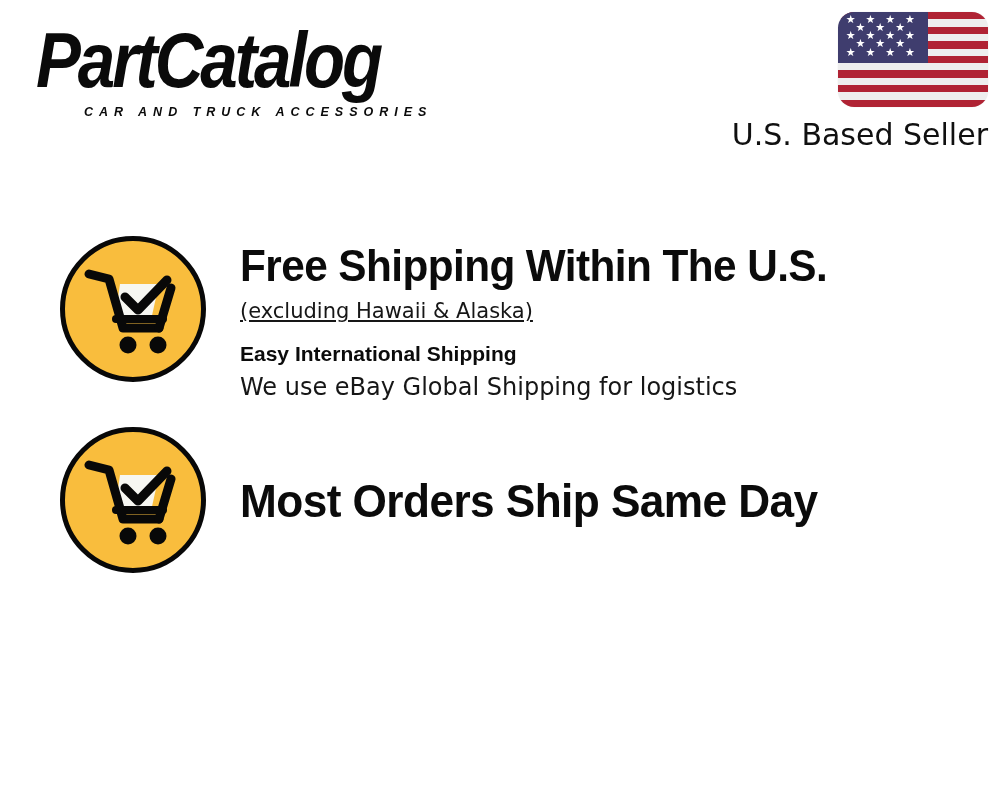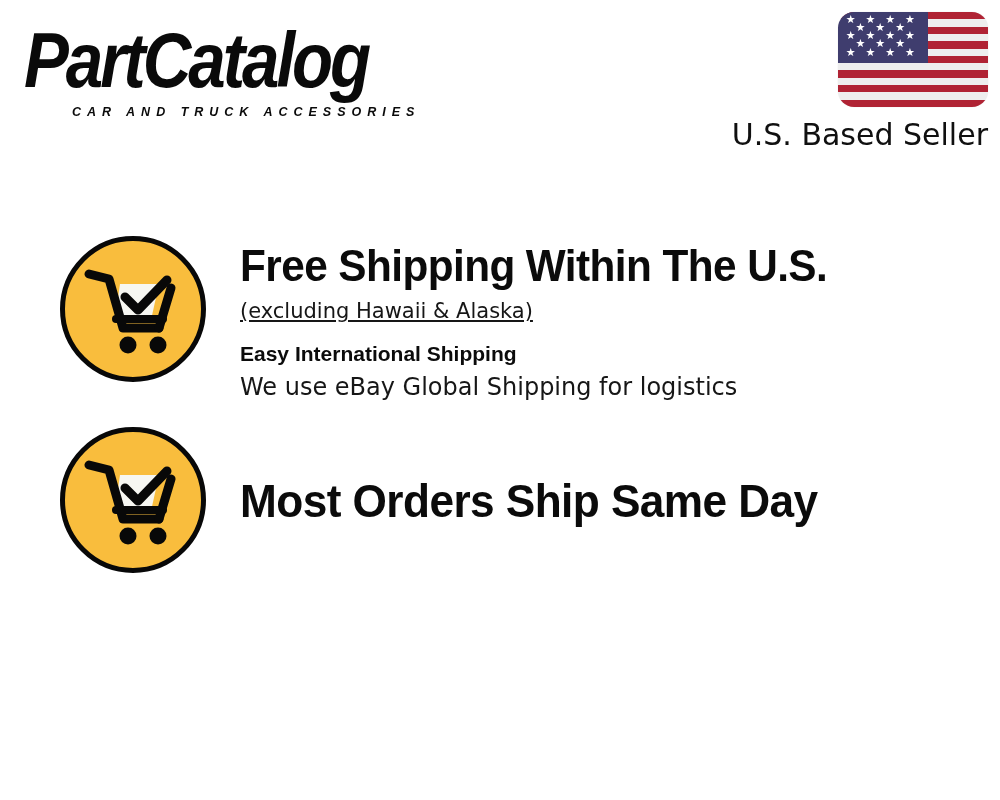--- a/index.html
+++ b/index.html
@@ -27,21 +27,21 @@
   .header {
     position: absolute;
     top: 0;
     left: 0;
     width: 1000px;
     height: 170px;
   }
 
   .logo-block {
     position: absolute;
-    left: 24px;
+    left: 36px;
     top: 24px;
     width: 470px;
   }
 
   .logo-wordmark {
     font-family: "Liberation Sans", sans-serif;
     font-weight: 700;
     font-style: italic;
     font-size: 66px;
     letter-spacing: -3px;

